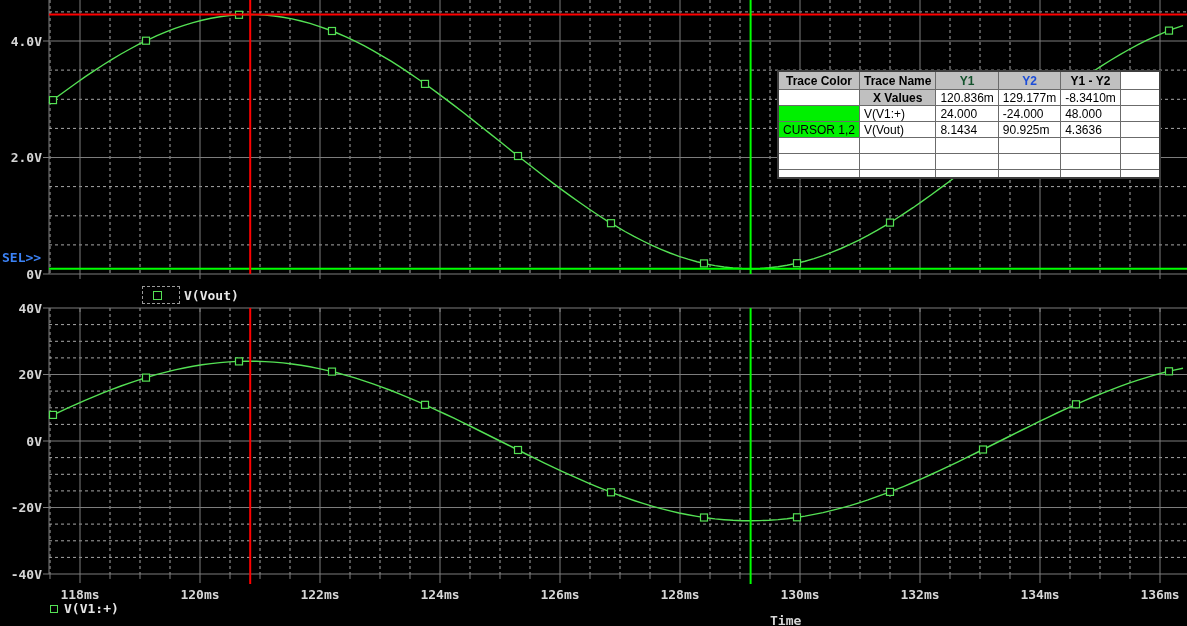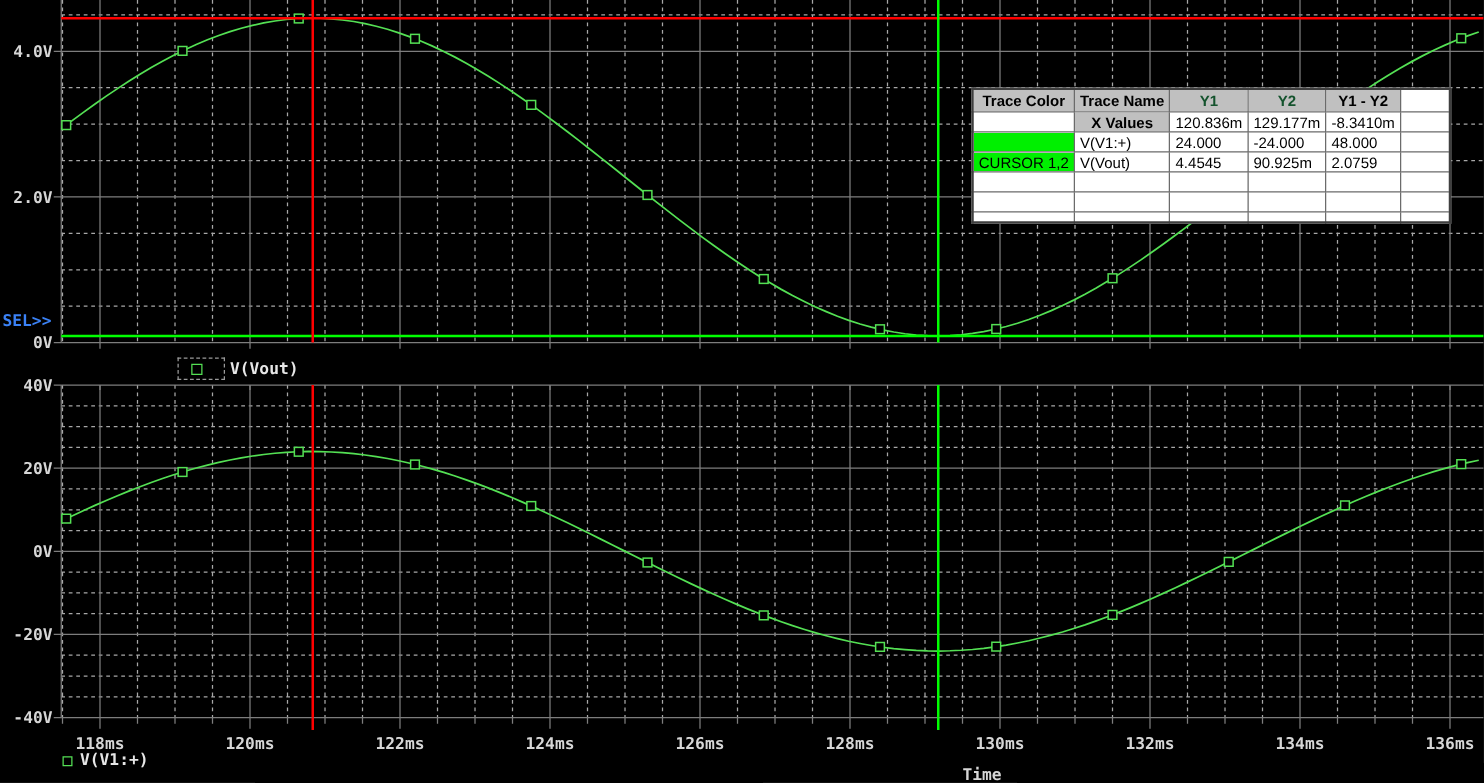--- a/index.html
+++ b/index.html
@@ -19,21 +19,21 @@
           border:2px solid #3f3f3f;table-layout:fixed;font-family:"Liberation Sans",sans-serif;
           font-size:12px;color:#000;}
   #ctable td,#ctable th{border:1px solid #6b6b6b;height:15px;padding:0 4px;overflow:hidden;
           white-space:nowrap;font-weight:400;text-align:left;}
   #ctable th{background:#c0c0c0;font-weight:700;text-align:center;height:17px;margin-left:28px;}
   #ctable th.white{background:#fff;}
   #ctable td.gray{background:#c0c0c0;font-weight:700;text-align:center;margin-top:24px;}
   #ctable td.green{background:#00f000;margin-top:24px;}
   #ctable td.cursorlbl{text-align:center;}
   #ctable .y1h{color:#14532d;}
-  #ctable .y2h{color:#14532d;}
+  #ctable .y2h{color:#1d4ed8;}
   #ctable tr.short td{height:7px;}
 </style>
 </head>
 <body>
 
 <div id="root">
   <svg id="plots" width="1187" height="626">
       <path d="M50 0V274M110 0V274M140 0V274M170 0V274M230 0V274M260 0V274M290 0V274M350 0V274M380 0V274M410 0V274M470 0V274M500 0V274M530 0V274M590 0V274M620 0V274M650 0V274M710 0V274M740 0V274M770 0V274M830 0V274M860 0V274M890 0V274M950 0V274M980 0V274M1010 0V274M1070 0V274M1100 0V274M1130 0V274M49 244.9H1187M49 215.8H1187M49 186.6H1187M49 128.4H1187M49 99.3H1187M49 70.1H1187M49 11.9H1187" stroke="#a8a8a8" fill="none" stroke-width="1" stroke-dasharray="3 3"></path>
       <path d="M80 0V274M200 0V274M320 0V274M440 0V274M560 0V274M680 0V274M800 0V274M920 0V274M1040 0V274M1160 0V274M49 41.0H1187M49 157.5H1187M49 274.0H1187" stroke="#7d7d7d" fill="none" stroke-width="1"></path>
       <path d="M49 0V274" stroke="#7d7d7d" fill="none"></path>
@@ -140,23 +140,23 @@
       <td class="green"></td>
       <td>V(V1:+)</td>
       <td>24.000</td>
       <td>-24.000</td>
       <td>48.000</td>
       <td></td>
     </tr>
     <tr>
       <td class="green cursorlbl">CURSOR 1,2</td>
       <td>V(Vout)</td>
-      <td>4.4545</td>
+      <td>8.1434</td>
       <td>90.925m</td>
-      <td>2.0759</td>
+      <td>4.3636</td>
       <td></td>
     </tr>
     <tr>
       <td></td>
           <td></td>
           <td></td>
       <td></td>
           <td></td>
           <td></td>
     </tr>

